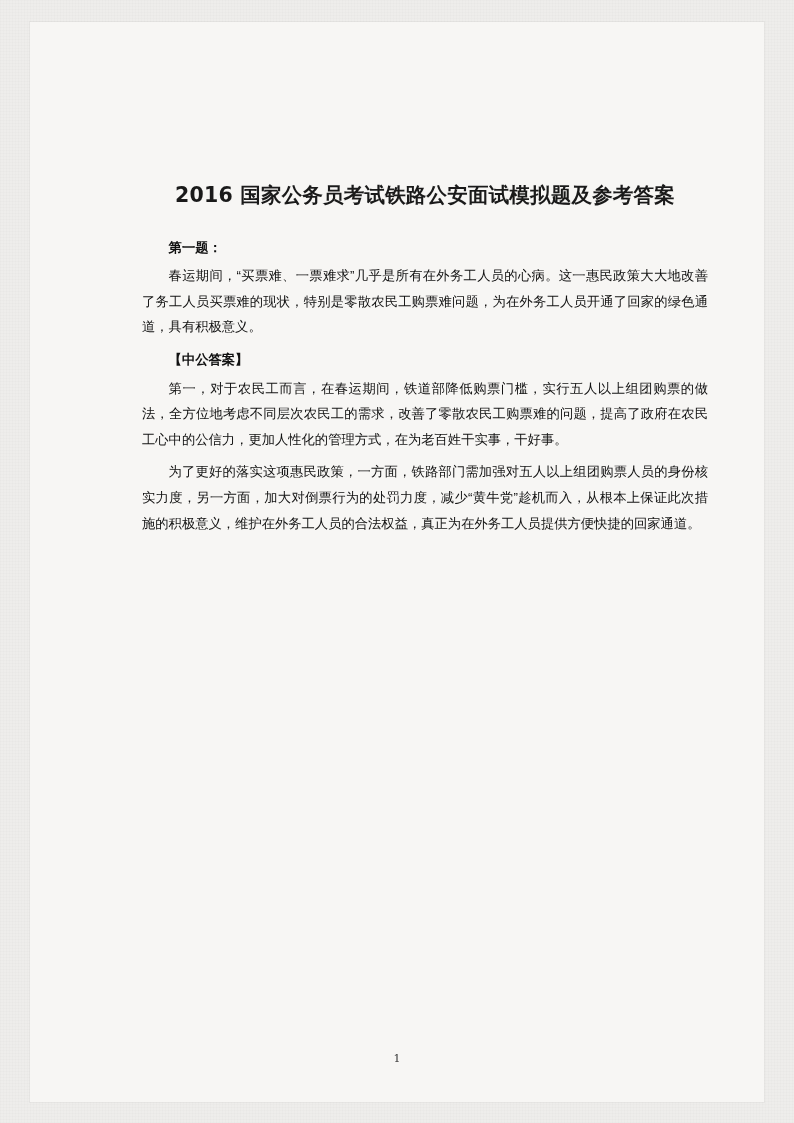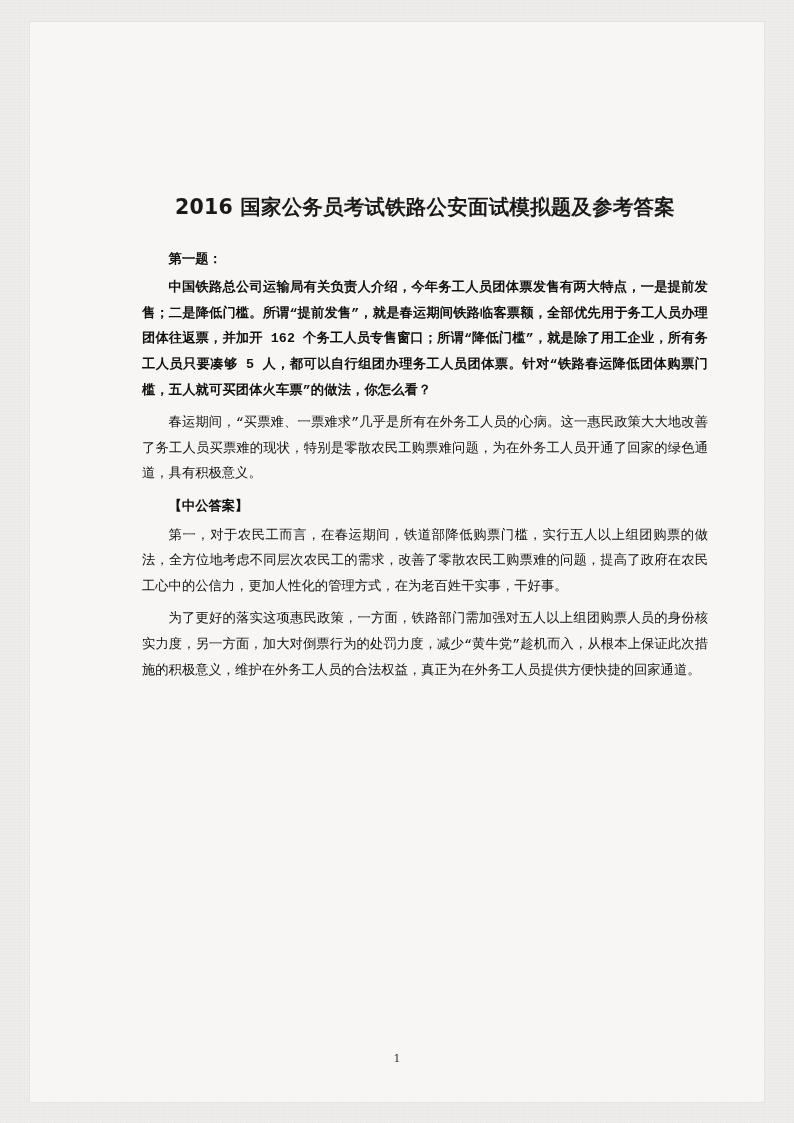--- a/index.html
+++ b/index.html
@@ -28,42 +28,42 @@
     left: 30px;
     top: 22px;
     width: 734px;
     height: 1080px;
     background: #f7f6f4;
     box-shadow: 0 0 0 1px rgba(0,0,0,0.03);
   }
   .content {
     position: absolute;
     left: 112px;
-    top: 172px;
+    top: 160px;
     width: 566px;
   }
   h1.doc-title {
     font-family: "DejaVu Sans", sans-serif;
     font-size: 20.5px;
     font-weight: bold;
     color: #1a1a1a;
     text-align: center;
     margin: 0 0 26px 0;
     letter-spacing: 0.2px;
     line-height: 1.3;
   }
   p.para {
     margin: 0 0 7px 0;
     font-size: 13.3px;
     line-height: 25.6px;
     color: #111;
     text-align: justify;
     text-justify: inter-ideograph;
     text-indent: 2em;
-    font-family: Liberation Mono, monospace;
+    font-family: Liberation Sans, sans-serif;
   }
   p.label {
     text-indent: 2em;
     margin-bottom: 4px;
     font-weight: bold;
   }
   p.bold {
     font-weight: bold;
     letter-spacing: 0.1px;
   }
@@ -84,21 +84,20 @@
 </head>
 <body>
 
 <div class="page-bg"></div>
 
 <div class="sheet">
   <div class="content">
     <h1 class="doc-title">2016 国家公务员考试铁路公安面试模拟题及参考答案</h1>
     <div id="blocks">
         <p class="para label tight">第一题：</p>
-        <p class="para bold">中国铁路总公司运输局有关负责人介绍，今年务工人员团体票发售有两大特点，一是提前发售；二是降低门槛。所谓“提前发售”，就是春运期间铁路临客票额，全部优先用于务工人员办理团体往返票，并加开 162 个务工人员专售窗口；所谓“降低门槛”，就是除了用工企业，所有务工人员只要凑够 5 人，都可以自行组团办理务工人员团体票。针对“铁路春运降低团体购票门槛，五人就可买团体火车票”的做法，你怎么看？</p>
         <p class="para">春运期间，“买票难、一票难求”几乎是所有在外务工人员的心病。这一惠民政策大大地改善了务工人员买票难的现状，特别是零散农民工购票难问题，为在外务工人员开通了回家的绿色通道，具有积极意义。</p>
         <p class="para label tight">【中公答案】</p>
         <p class="para">第一，对于农民工而言，在春运期间，铁道部降低购票门槛，实行五人以上组团购票的做法，全方位地考虑不同层次农民工的需求，改善了零散农民工购票难的问题，提高了政府在农民工心中的公信力，更加人性化的管理方式，在为老百姓干实事，干好事。</p>
         <p class="para">为了更好的落实这项惠民政策，一方面，铁路部门需加强对五人以上组团购票人员的身份核实力度，另一方面，加大对倒票行为的处罚力度，减少“黄牛党”趁机而入，从根本上保证此次措施的积极意义，维护在外务工人员的合法权益，真正为在外务工人员提供方便快捷的回家通道。</p>
       </div>
   </div>
   <div class="footer-page">1</div>
 </div>
 
 </body></html>

